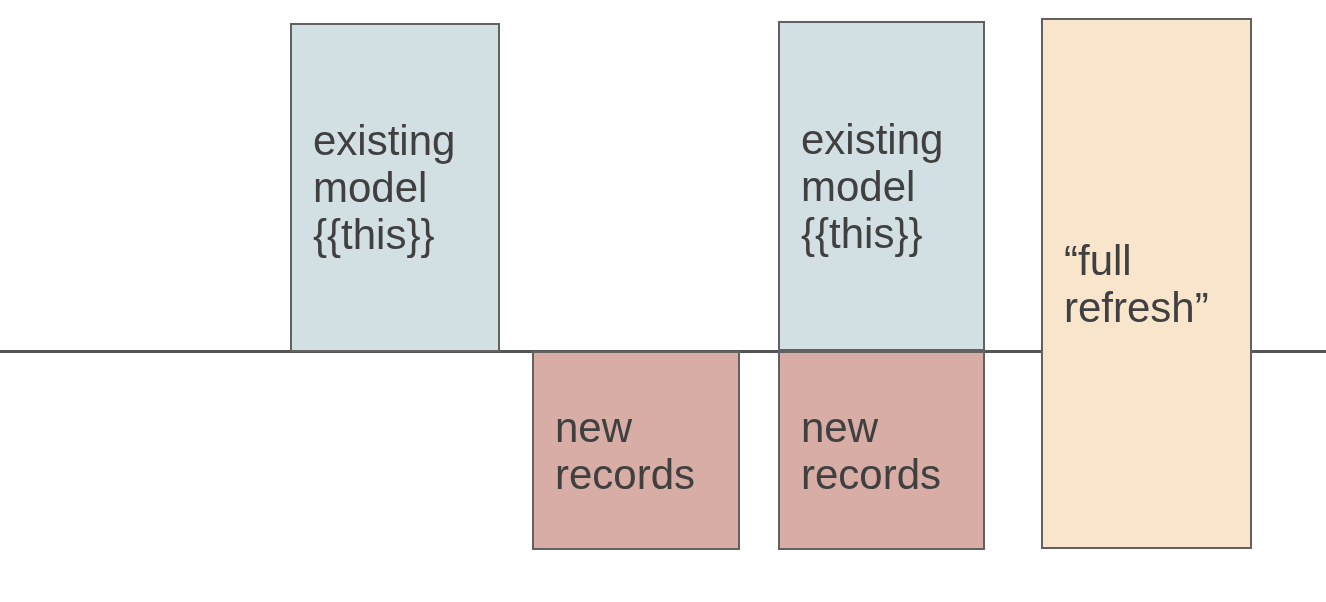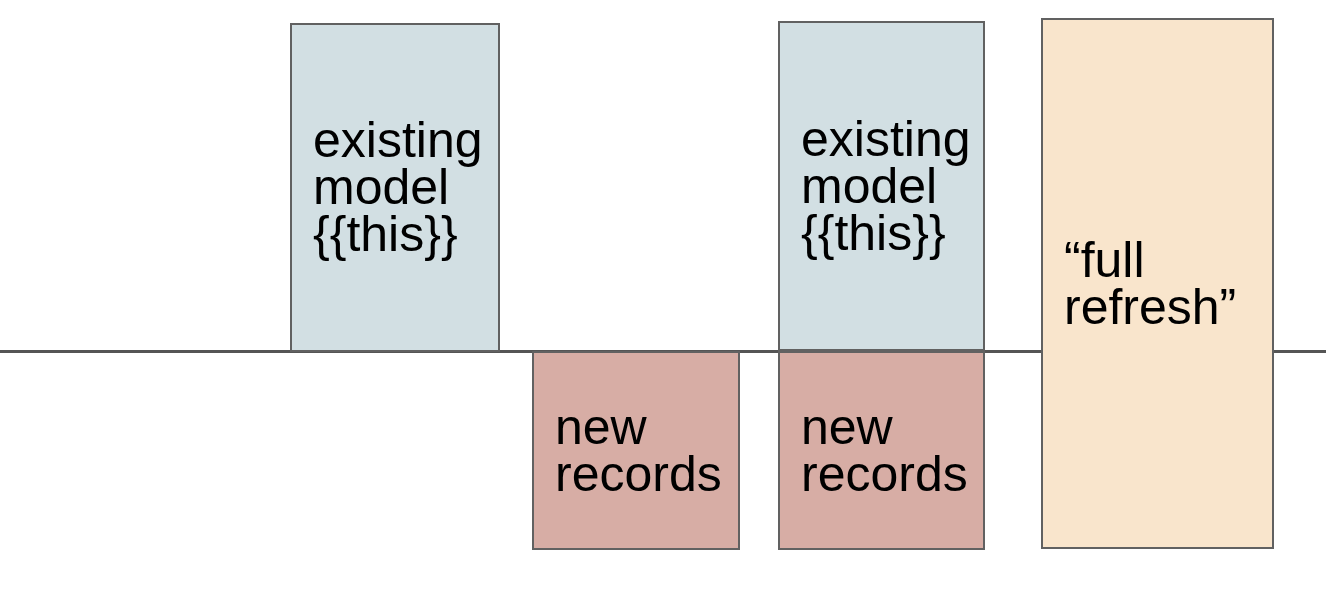--- a/index.html
+++ b/index.html
@@ -17,43 +17,43 @@
   }
   .box {
     position: absolute;
     border: 2px solid #616161;
     box-sizing: border-box;
     display: flex;
     flex-direction: column;
     justify-content: center;
   }
   .box .label {
-    font-size: 50px;
+    font-size: 42px;
     line-height: 47px;
-    color: #000000;
+    color: #404040;
     text-align: left;
     padding: 0 10px 0 21px;
     white-space: pre-line;
   }
   .hline {
     position: absolute;
     left: 0;
     top: 350px;
     width: 1326px;
     height: 2.5px;
     background: #555555;
     z-index: 2;
   }
   
   .box-source          { left: 35px;   top: 19px;  width: 211px; height: 530px; z-index: 1; }
   .box-existing-1      { left: 290px;  top: 23px;  width: 210px; height: 329px; z-index: 3; }
   .box-new-records-1   { left: 532px;  top: 351px; width: 208px; height: 199px; z-index: 3; }
   .box-existing-2      { left: 778px;  top: 21px;  width: 207px; height: 330px; z-index: 3; }
   .box-new-records-2   { left: 778px;  top: 351px; width: 207px; height: 199px; z-index: 3; }
-  .box-full-refresh    { left: 1041px; top: 18px;  width: 233px; height: 531px; z-index: 4; }
+  .box-full-refresh    { left: 1041px; top: 18px;  width: 211px; height: 531px; z-index: 4; }
 </style>
 </head>
 <body>
 
 <div class="stage">
 
   <div class="hline"></div>
 
 
   <div class="box box-existing-1" style="background-color: rgb(210, 223, 227);">

